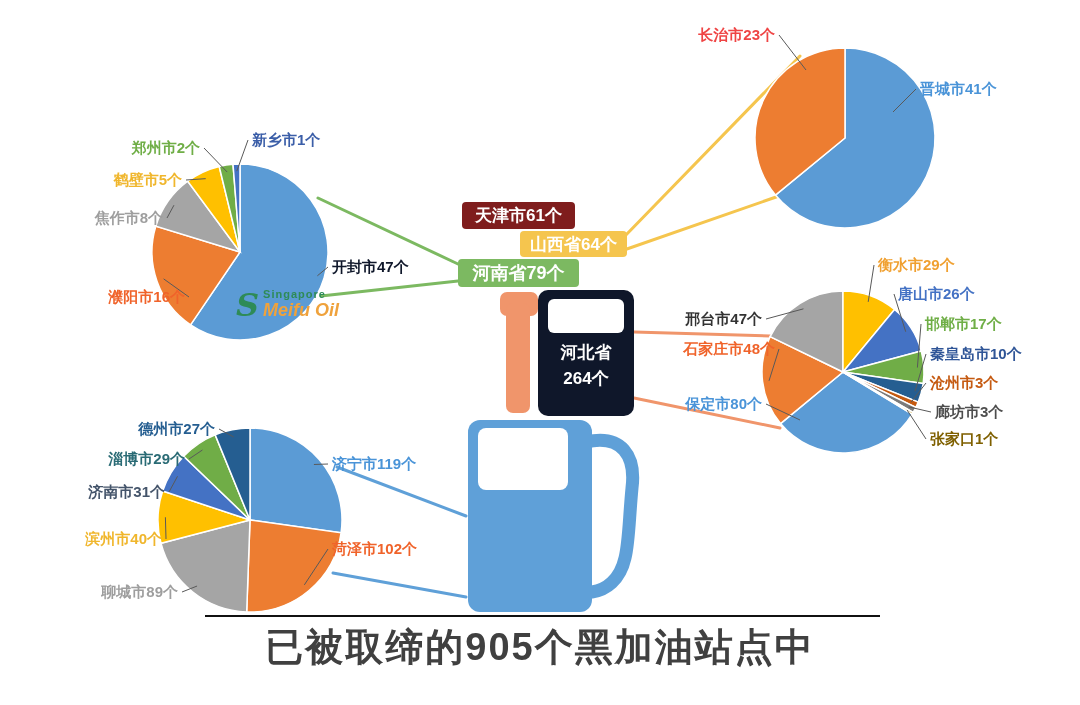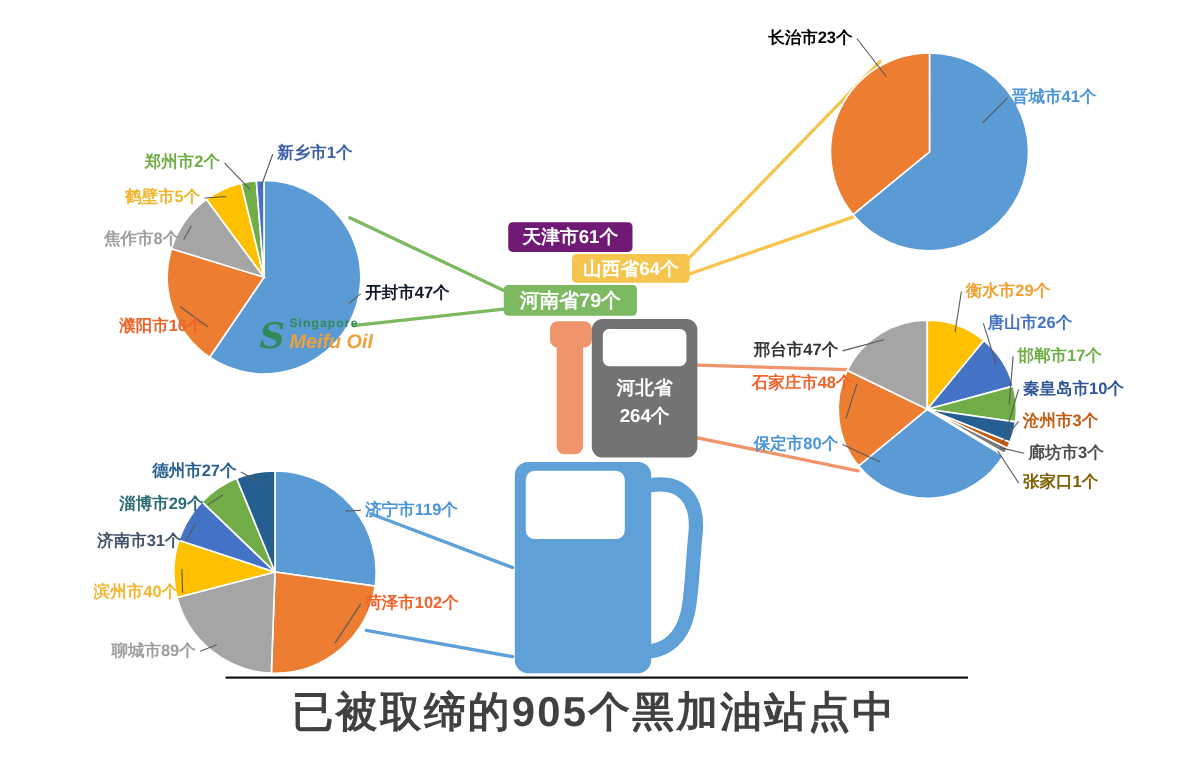--- a/index.html
+++ b/index.html
@@ -113,27 +113,27 @@
       </g>
       <line x1="328" y1="464" x2="313.8941406918832" y2="464.48902464155543" stroke="#595959" stroke-width="1"></line>
       <line x1="328" y1="549" x2="304.3537347835878" y2="584.8814389103339" stroke="#595959" stroke-width="1"></line>
       <line x1="182" y1="592" x2="197.05809501320795" y2="586.0385061639759" stroke="#595959" stroke-width="1"></line>
       <line x1="166" y1="539" x2="165.40428632895458" y2="517.2623315601599" stroke="#595959" stroke-width="1"></line>
       <line x1="169" y1="492" x2="177.52433171543763" y2="476.28264524578276" stroke="#595959" stroke-width="1"></line>
       <line x1="189" y1="459" x2="202.44036178745387" y2="449.98564137913047" stroke="#595959" stroke-width="1"></line>
       <line x1="219" y1="429" x2="233.67409202592208" y2="436.94944714920956" stroke="#595959" stroke-width="1"></line>
     </svg>
 
-  <div class="region-box box-tianjin" style="background: #701a75;">天津市61个</div>
+  <div class="region-box box-tianjin" style="background: #7f1d1d;">天津市61个</div>
   <div class="region-box box-shanxi" style="background: rgb(245, 197, 78);">山西省64个</div>
   <div class="region-box box-henan" style="background: rgb(124, 185, 97);">河南省79个</div>
 
   <div class="pump-part nozzle-h" style="background: rgb(240, 149, 107);"></div>
   <div class="pump-part nozzle-v" style="background: rgb(240, 149, 107);"></div>
-  <div class="pump-part pump-orange-body" style="background: #737373; text-decoration: underline;">
+  <div class="pump-part pump-orange-body" style="background: #0f172a; text-decoration: underline;">
     <div class="pump-orange-screen"></div>
     <div class="pump-orange-text">
       <span>河北省</span><br>
       <span>264个</span>
     </div>
   </div>
 
   <div class="pump-part pump-blue-body" style="background: rgb(95, 160, 216);">
     <div class="pump-blue-screen"></div>
   </div>
@@ -143,21 +143,21 @@
     <span class="wm-text">
       <span class="wm-top">Singapore</span>
       <span class="wm-bottom">Meifu Oil</span>
     </span>
   </div>
 
   <div class="footer-rule"></div>
   <div class="footer-title">已被取缔的905个黑加油站点中</div>
 
 <div class="pie-label" style="color: rgb(74, 148, 216); top: 80px; left: 920px;">晋城市41个</div>
-    <div class="pie-label" style="color: #000000; top: 26px; left: 775px; transform: translateX(-100%);">长治市23个</div>
+    <div class="pie-label" style="color: #ef4444; top: 26px; left: 775px; transform: translateX(-100%);">长治市23个</div>
     <div class="pie-label" style="color: #0f172a; top: 258px; left: 332px;">开封市47个</div>
     <div class="pie-label" style="color: rgb(240, 99, 42); top: 288px; left: 185px; transform: translateX(-100%);">濮阳市16个</div>
     <div class="pie-label" style="color: rgb(158, 158, 158); top: 209px; left: 163px; transform: translateX(-100%);">焦作市8个</div>
     <div class="pie-label" style="color: rgb(240, 182, 44); top: 171px; left: 182px; transform: translateX(-100%);">鹤壁市5个</div>
     <div class="pie-label" style="color: rgb(111, 174, 70); top: 139px; left: 200px; transform: translateX(-100%);">郑州市2个</div>
     <div class="pie-label" style="color: rgb(59, 94, 168); top: 131px; left: 252px;">新乡市1个</div>
     <div class="pie-label" style="color: rgb(74, 148, 216); top: 395px; left: 762px; transform: translateX(-100%);">保定市80个</div>
     <div class="pie-label" style="color: rgb(240, 99, 42); top: 340px; left: 775px; transform: translateX(-100%);">石家庄市48个</div>
     <div class="pie-label" style="color: rgb(51, 51, 51); top: 310px; left: 762px; transform: translateX(-100%);">邢台市47个</div>
     <div class="pie-label" style="color: rgb(240, 160, 48); top: 256px; left: 878px;">衡水市29个</div>

